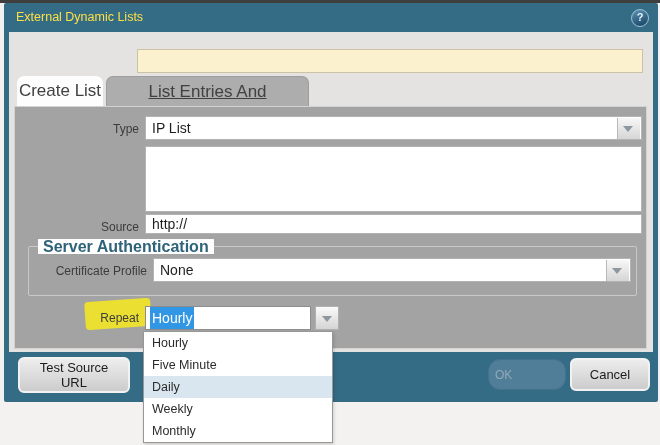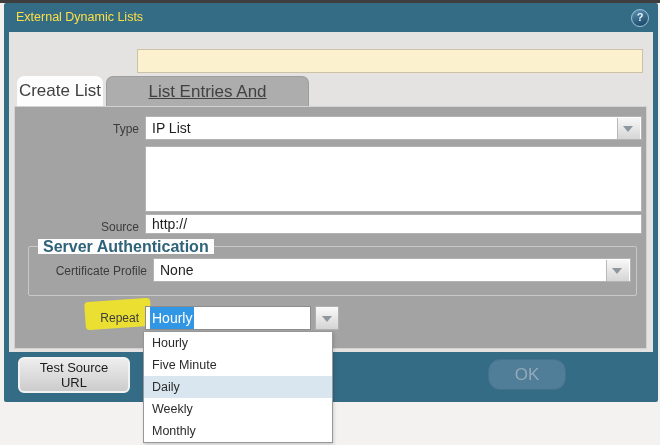--- a/index.html
+++ b/index.html
@@ -39,21 +39,21 @@
   .sel-combo{border:1px solid #8d8d8d;}
   .sel-text{display:inline-block;background:#3196e3;color:#fff;padding:0 2px;margin-left:-2px;}
   .droplist{position:absolute;left:143px;top:331px;width:188px;background:#ffffff;
             border:1px solid #979797;z-index:20;box-shadow:1px 2px 3px rgba(0,0,0,0.15);}
   .dropitem{height:22px;line-height:22px;padding-left:8px;font-size:12.5px;color:#2b2b2b;cursor:pointer;}
   .dropitem.hover{background:#d9e6ef;}
   .btn-gray{position:absolute;box-sizing:border-box;border:2px solid #f2f2f2;border-radius:6px;
             background:linear-gradient(#ededed,#cccccc);font-size:13px;color:#1c1c1c;
             text-align:center;cursor:pointer;font-family:"Liberation Sans",sans-serif;}
   .btn-ok{position:absolute;box-sizing:border-box;border:1px solid #45718c;border-radius:12px;
-          background:#507e99;font-size:17px;color:#93a9b8;text-align:center;
+          background:#507e99;font-size:12px;color:#93a9b8;text-align:left;
           font-family:"Liberation Sans",sans-serif;}
 </style>
 </head>
 <body>
 
 <div class="screen">
   <div class="topstrip"></div>
 
   <div class="dialog">
     <div class="titlebar">
@@ -100,20 +100,21 @@
           <span class="sel-text">Hourly</span>
         </div>
         <span class="chevbtn" style="left:300px;top:199px;">
           <span class="tri"></span>
         </span>
       </div>
     </div>
 
     <button class="btn-gray" style="left:14px;top:354px;width:112px;height:36px;">Test Source URL</button>
     <button class="btn-ok" style="left:484px;top:356px;width:78px;height:31px;" disabled="">OK</button>
+    <button class="btn-gray" style="left:566px;top:355px;width:80px;height:33px;">Cancel</button>
   </div>
 
   <div class="droplist">
     <div class="dropitem">Hourly</div>
     <div class="dropitem">Five Minute</div>
     <div class="dropitem hover">Daily</div>
     <div class="dropitem">Weekly</div>
     <div class="dropitem">Monthly</div>
   </div>
 </div>

